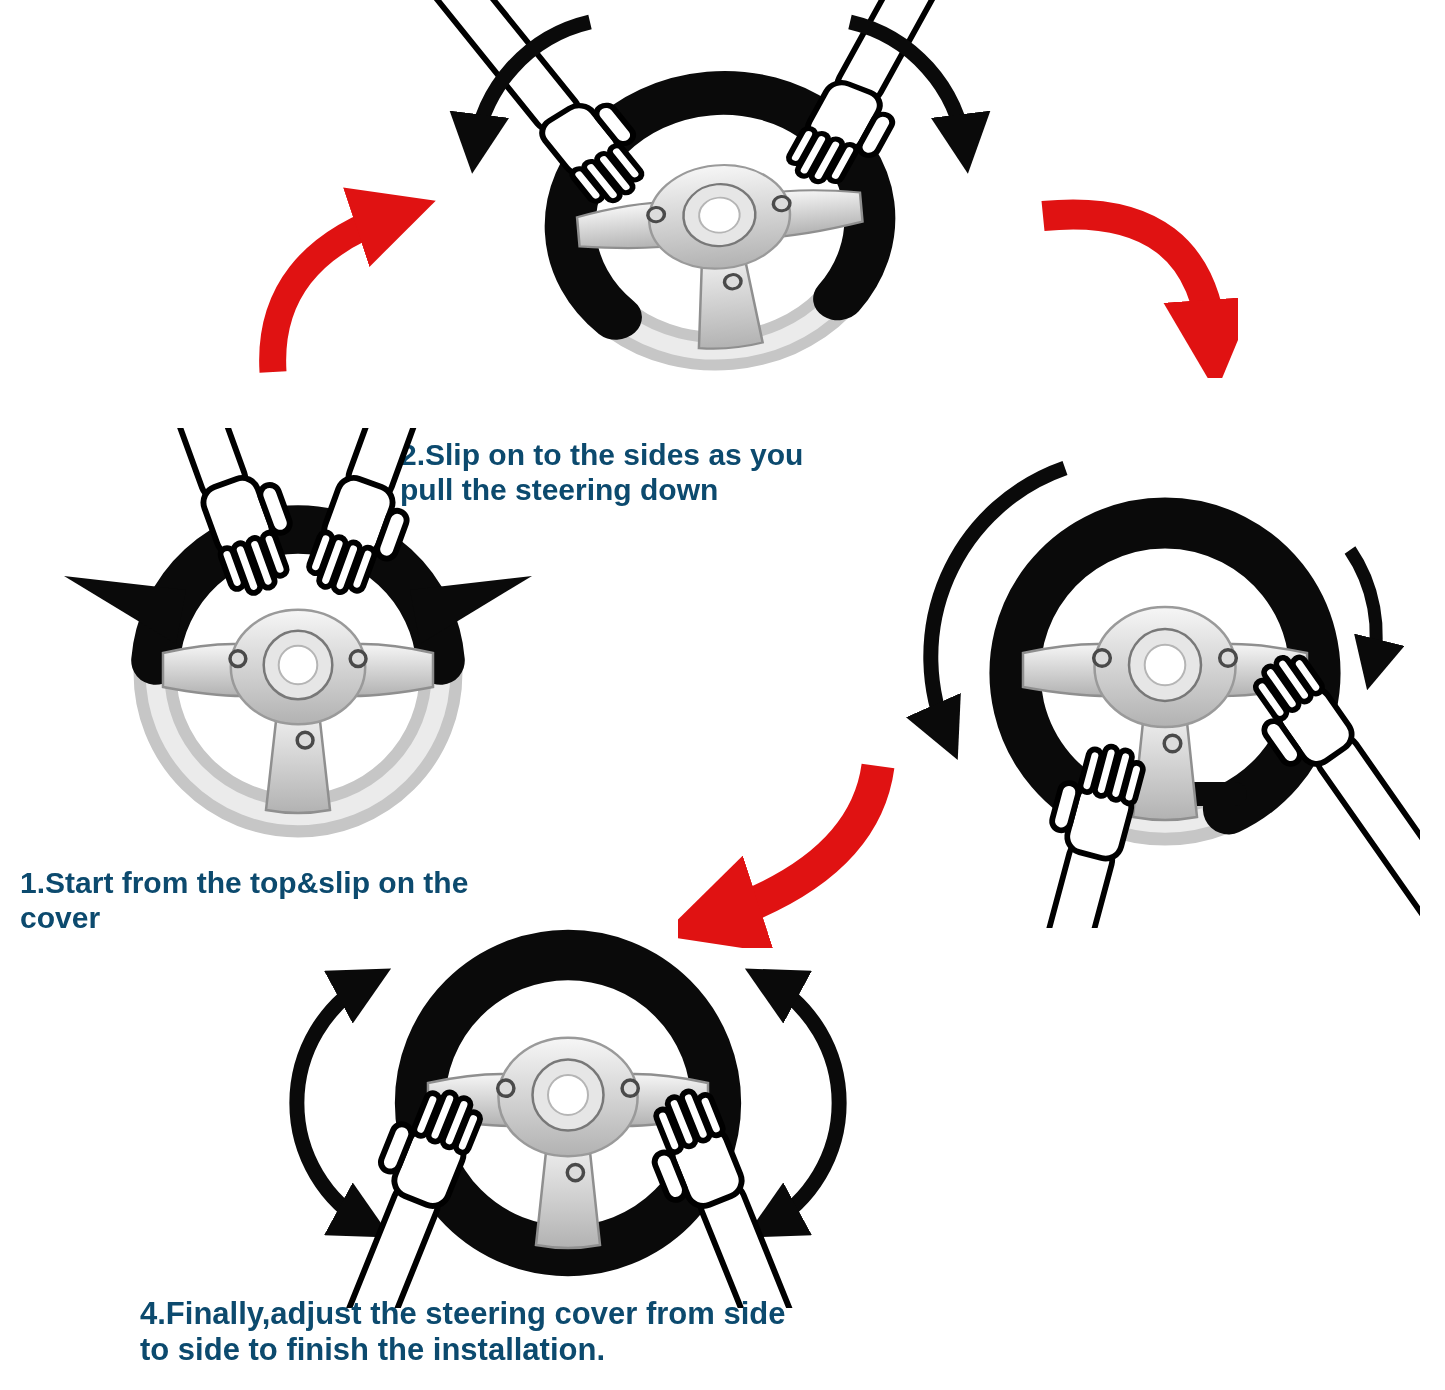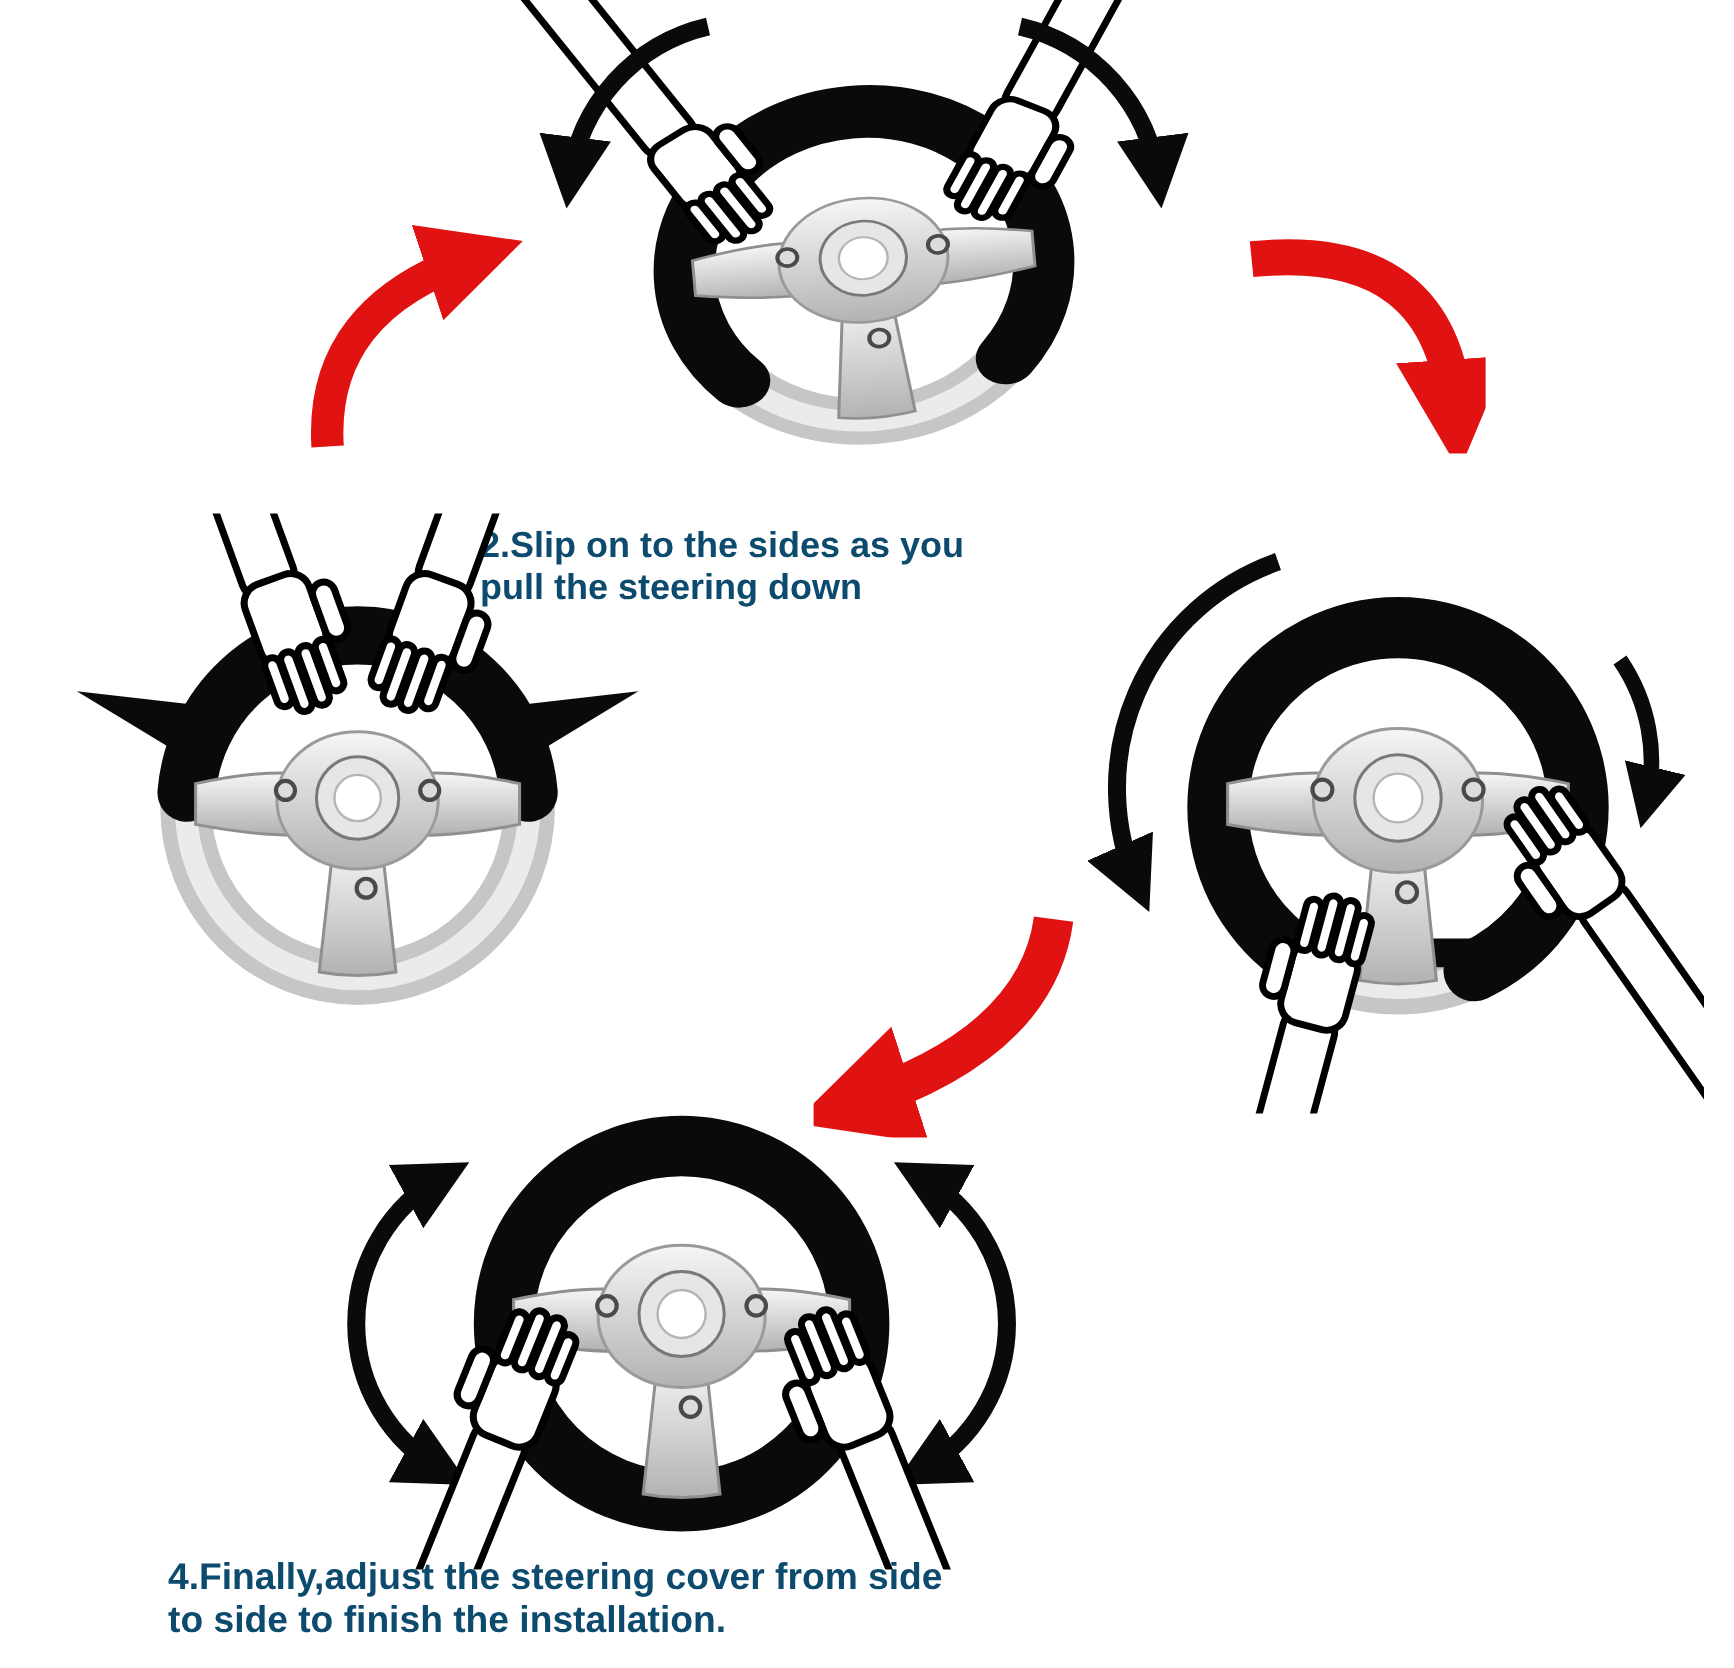--- a/index.html
+++ b/index.html
@@ -112,20 +112,22 @@
           <rect x="-18" y="34" width="38" height="190" rx="15"></rect>
           <rect x="-24" y="-14" width="48" height="60" rx="14"></rect>
           <rect x="-24" y="-44" width="11" height="38" rx="5.5"></rect>
           <rect x="-11" y="-50" width="11" height="44" rx="5.5"></rect>
           <rect x="2" y="-50" width="11" height="44" rx="5.5"></rect>
           <rect x="14" y="-42" width="11" height="36" rx="5.5"></rect>
           <rect x="-40" y="-10" width="16" height="42" rx="8"></rect>
         </g>
       </svg>
     </div>
+  <div class="caption cap-30" style="left:20px; top:866px; width:550px;">1.Start from the top&amp;slip on the
+cover</div>
 
   <div class="fig" style="left:880px; top:438px; width:540px; height:490px;">
       <svg viewBox="0 0 540 490" xmlns="http://www.w3.org/2000/svg">
         <defs>
           <linearGradient id="gs3" x1="0" y1="0" x2="0" y2="1">
             <stop offset="0" stop-color="#f6f6f6"></stop>
             <stop offset="1" stop-color="#b2b2b2"></stop>
           </linearGradient>
           <marker id="abs3" viewBox="0 0 10 10" refX="6" refY="5" markerWidth="4" markerHeight="4" orient="auto">
             <path d="M0,0 L10,5 L0,10 z" fill="#0a0a0a"></path>

